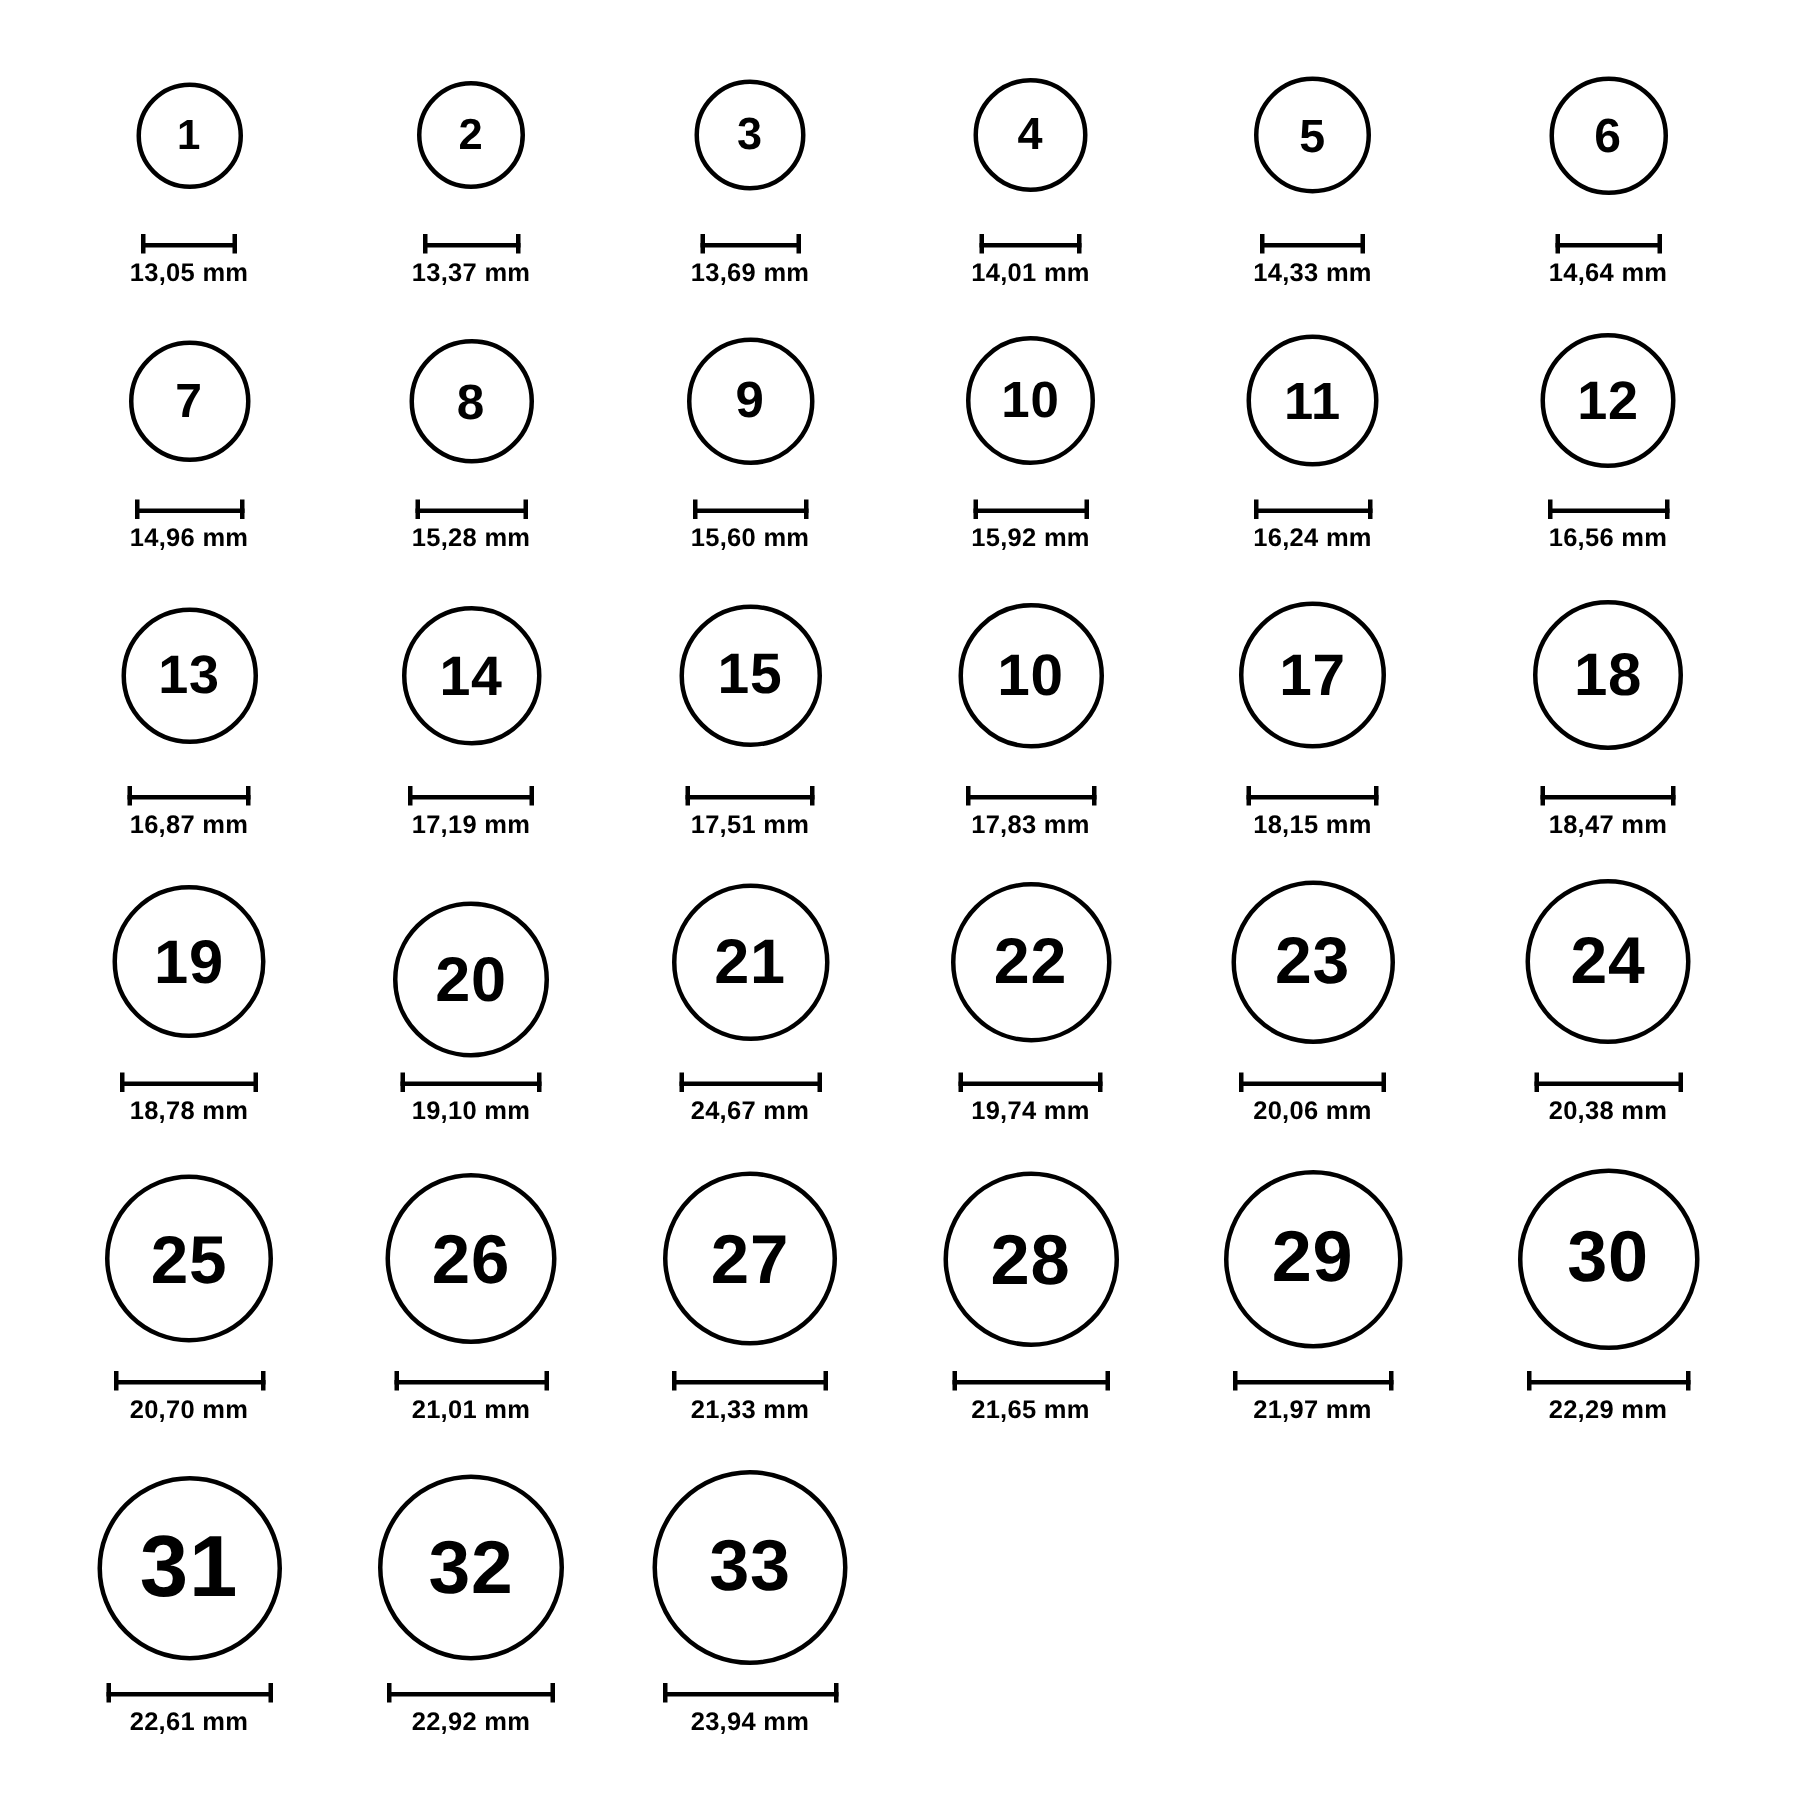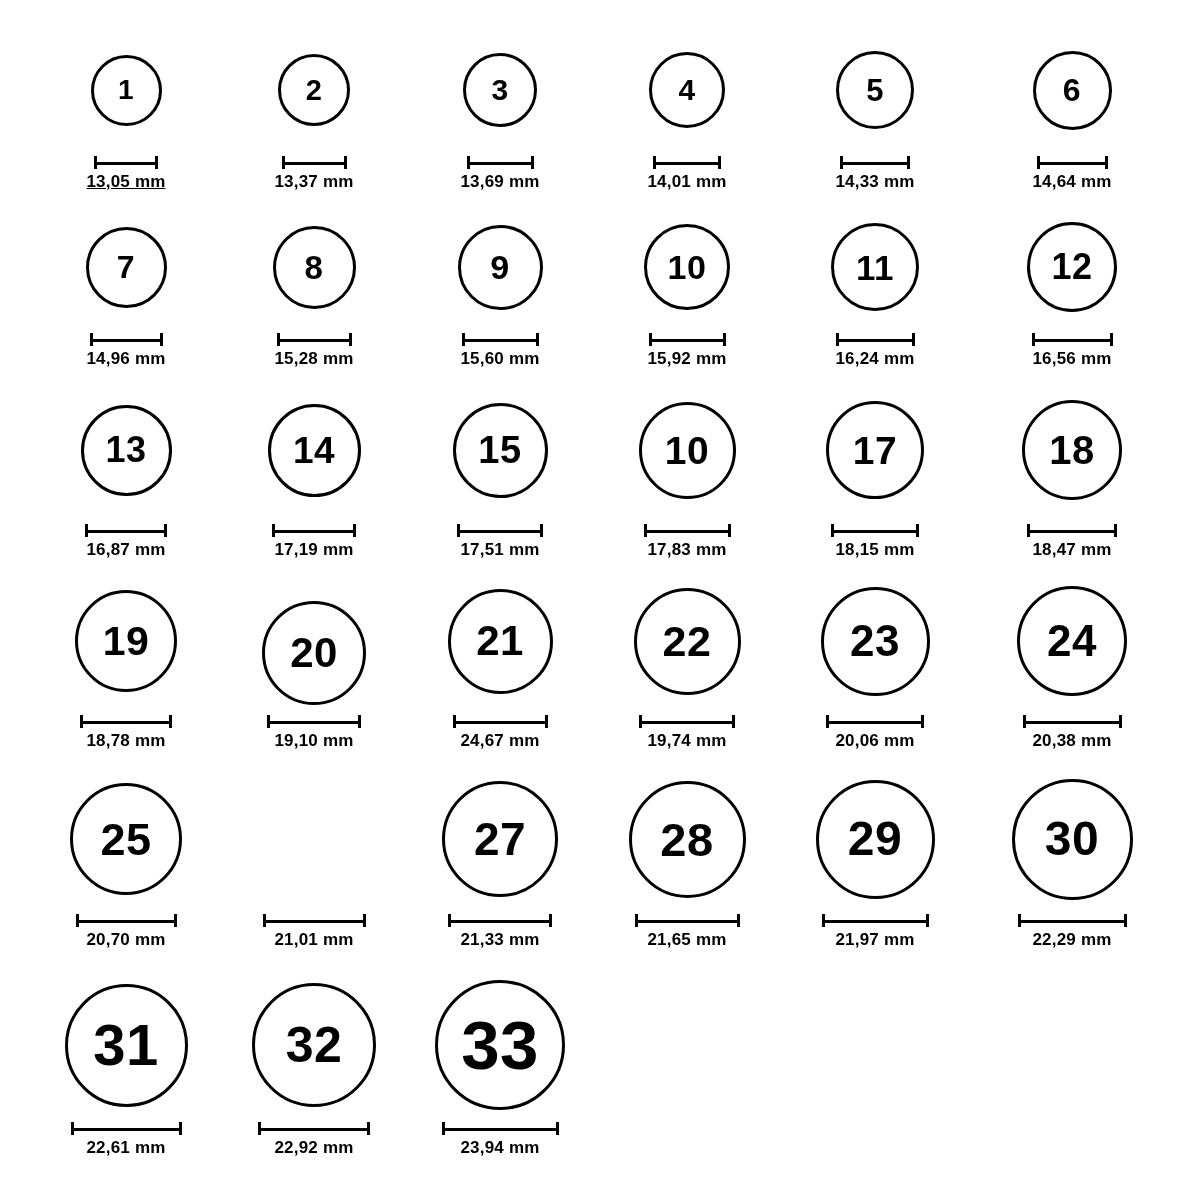--- a/index.html
+++ b/index.html
@@ -79,21 +79,21 @@
 </style>
 </head>
 <body>
 
 <div id="chart">
     <div class="size-cell" style="left: 90.5px; top: 54.5px; width: 71px;">
       <div class="ring-circle" style="width: 71px; height: 71px;">
         <span class="ring-number" style="font-size: 28px;">1</span>
       </div>
     </div>
-    <div class="size-cell dim-wrap" style="left: 94px; top: 156px; width: 64px; text-decoration: underline;">
+    <div class="size-cell dim-wrap" style="left: 94px; top: 156px; width: 64px;">
       <div class="dim-bar" style="width: 64px;">
         <span class="line"></span>
         <span class="tick-l"></span>
         <span class="tick-r"></span>
       </div>
       <div class="dim-label">13,05 mm</div>
     </div>
     <div class="size-cell" style="left: 278px; top: 54px; width: 72px;">
       <div class="ring-circle" style="width: 72px; height: 72px;">
         <span class="ring-number" style="font-size: 29px;">2</span>
@@ -399,20 +399,25 @@
       </div>
     </div>
     <div class="size-cell dim-wrap" style="left: 75.5px; top: 914px; width: 101px;">
       <div class="dim-bar" style="width: 101px;">
         <span class="line"></span>
         <span class="tick-l"></span>
         <span class="tick-r"></span>
       </div>
       <div class="dim-label">20,70 mm</div>
     </div>
+    <div class="size-cell" style="left: 257px; top: 782px; width: 114px;">
+      <div class="ring-circle" style="width: 114px; height: 114px;">
+        <span class="ring-number" style="font-size: 46px;">26</span>
+      </div>
+    </div>
     <div class="size-cell dim-wrap" style="left: 262.5px; top: 914px; width: 103px;">
       <div class="dim-bar" style="width: 103px;">
         <span class="line"></span>
         <span class="tick-l"></span>
         <span class="tick-r"></span>
       </div>
       <div class="dim-label">21,01 mm</div>
     </div>
     <div class="size-cell" style="left: 442px; top: 781px; width: 116px;">
       <div class="ring-circle" style="width: 116px; height: 116px;">
@@ -487,21 +492,21 @@
     <div class="size-cell dim-wrap" style="left: 258px; top: 1122px; width: 112px;">
       <div class="dim-bar" style="width: 112px;">
         <span class="line"></span>
         <span class="tick-l"></span>
         <span class="tick-r"></span>
       </div>
       <div class="dim-label">22,92 mm</div>
     </div>
     <div class="size-cell" style="left: 435px; top: 980px; width: 130px;">
       <div class="ring-circle" style="width: 130px; height: 130px;">
-        <span class="ring-number" style="font-size: 69px;">33</span>
+        <span class="ring-number" style="font-size: 48px;">33</span>
       </div>
     </div>
     <div class="size-cell dim-wrap" style="left: 441.5px; top: 1122px; width: 117px;">
       <div class="dim-bar" style="width: 117px;">
         <span class="line"></span>
         <span class="tick-l"></span>
         <span class="tick-r"></span>
       </div>
       <div class="dim-label">23,94 mm</div>
     </div>

